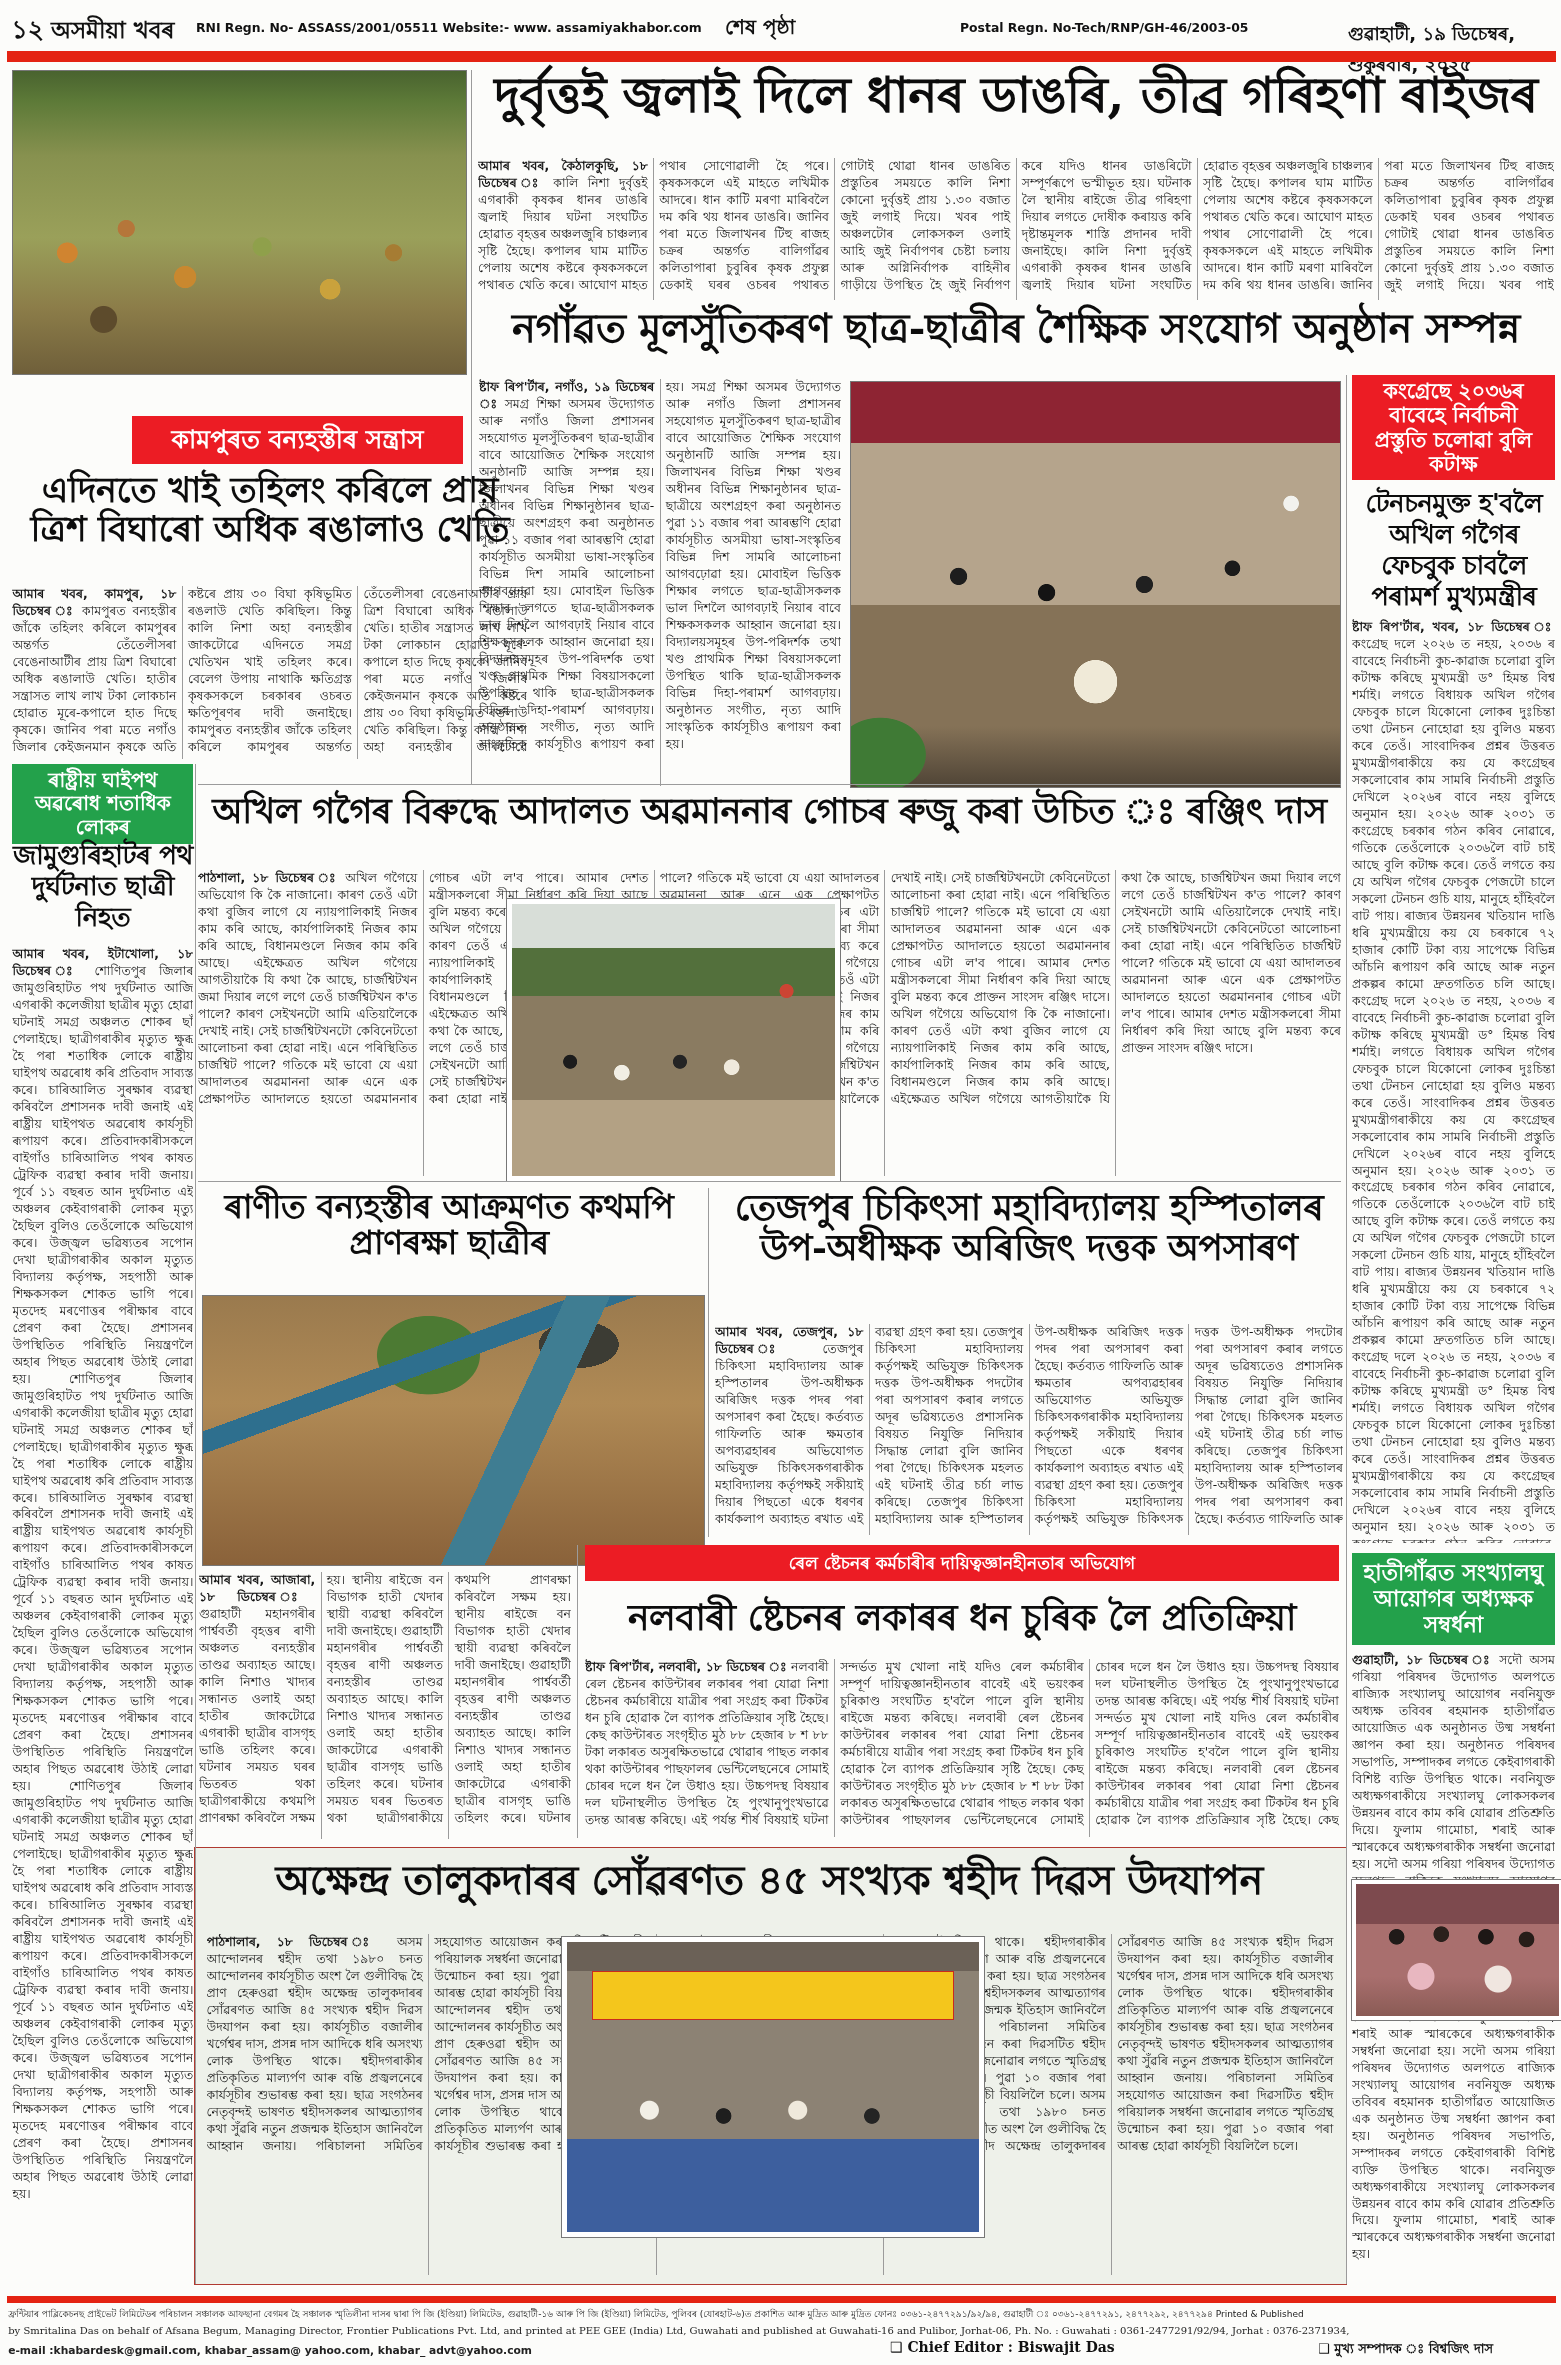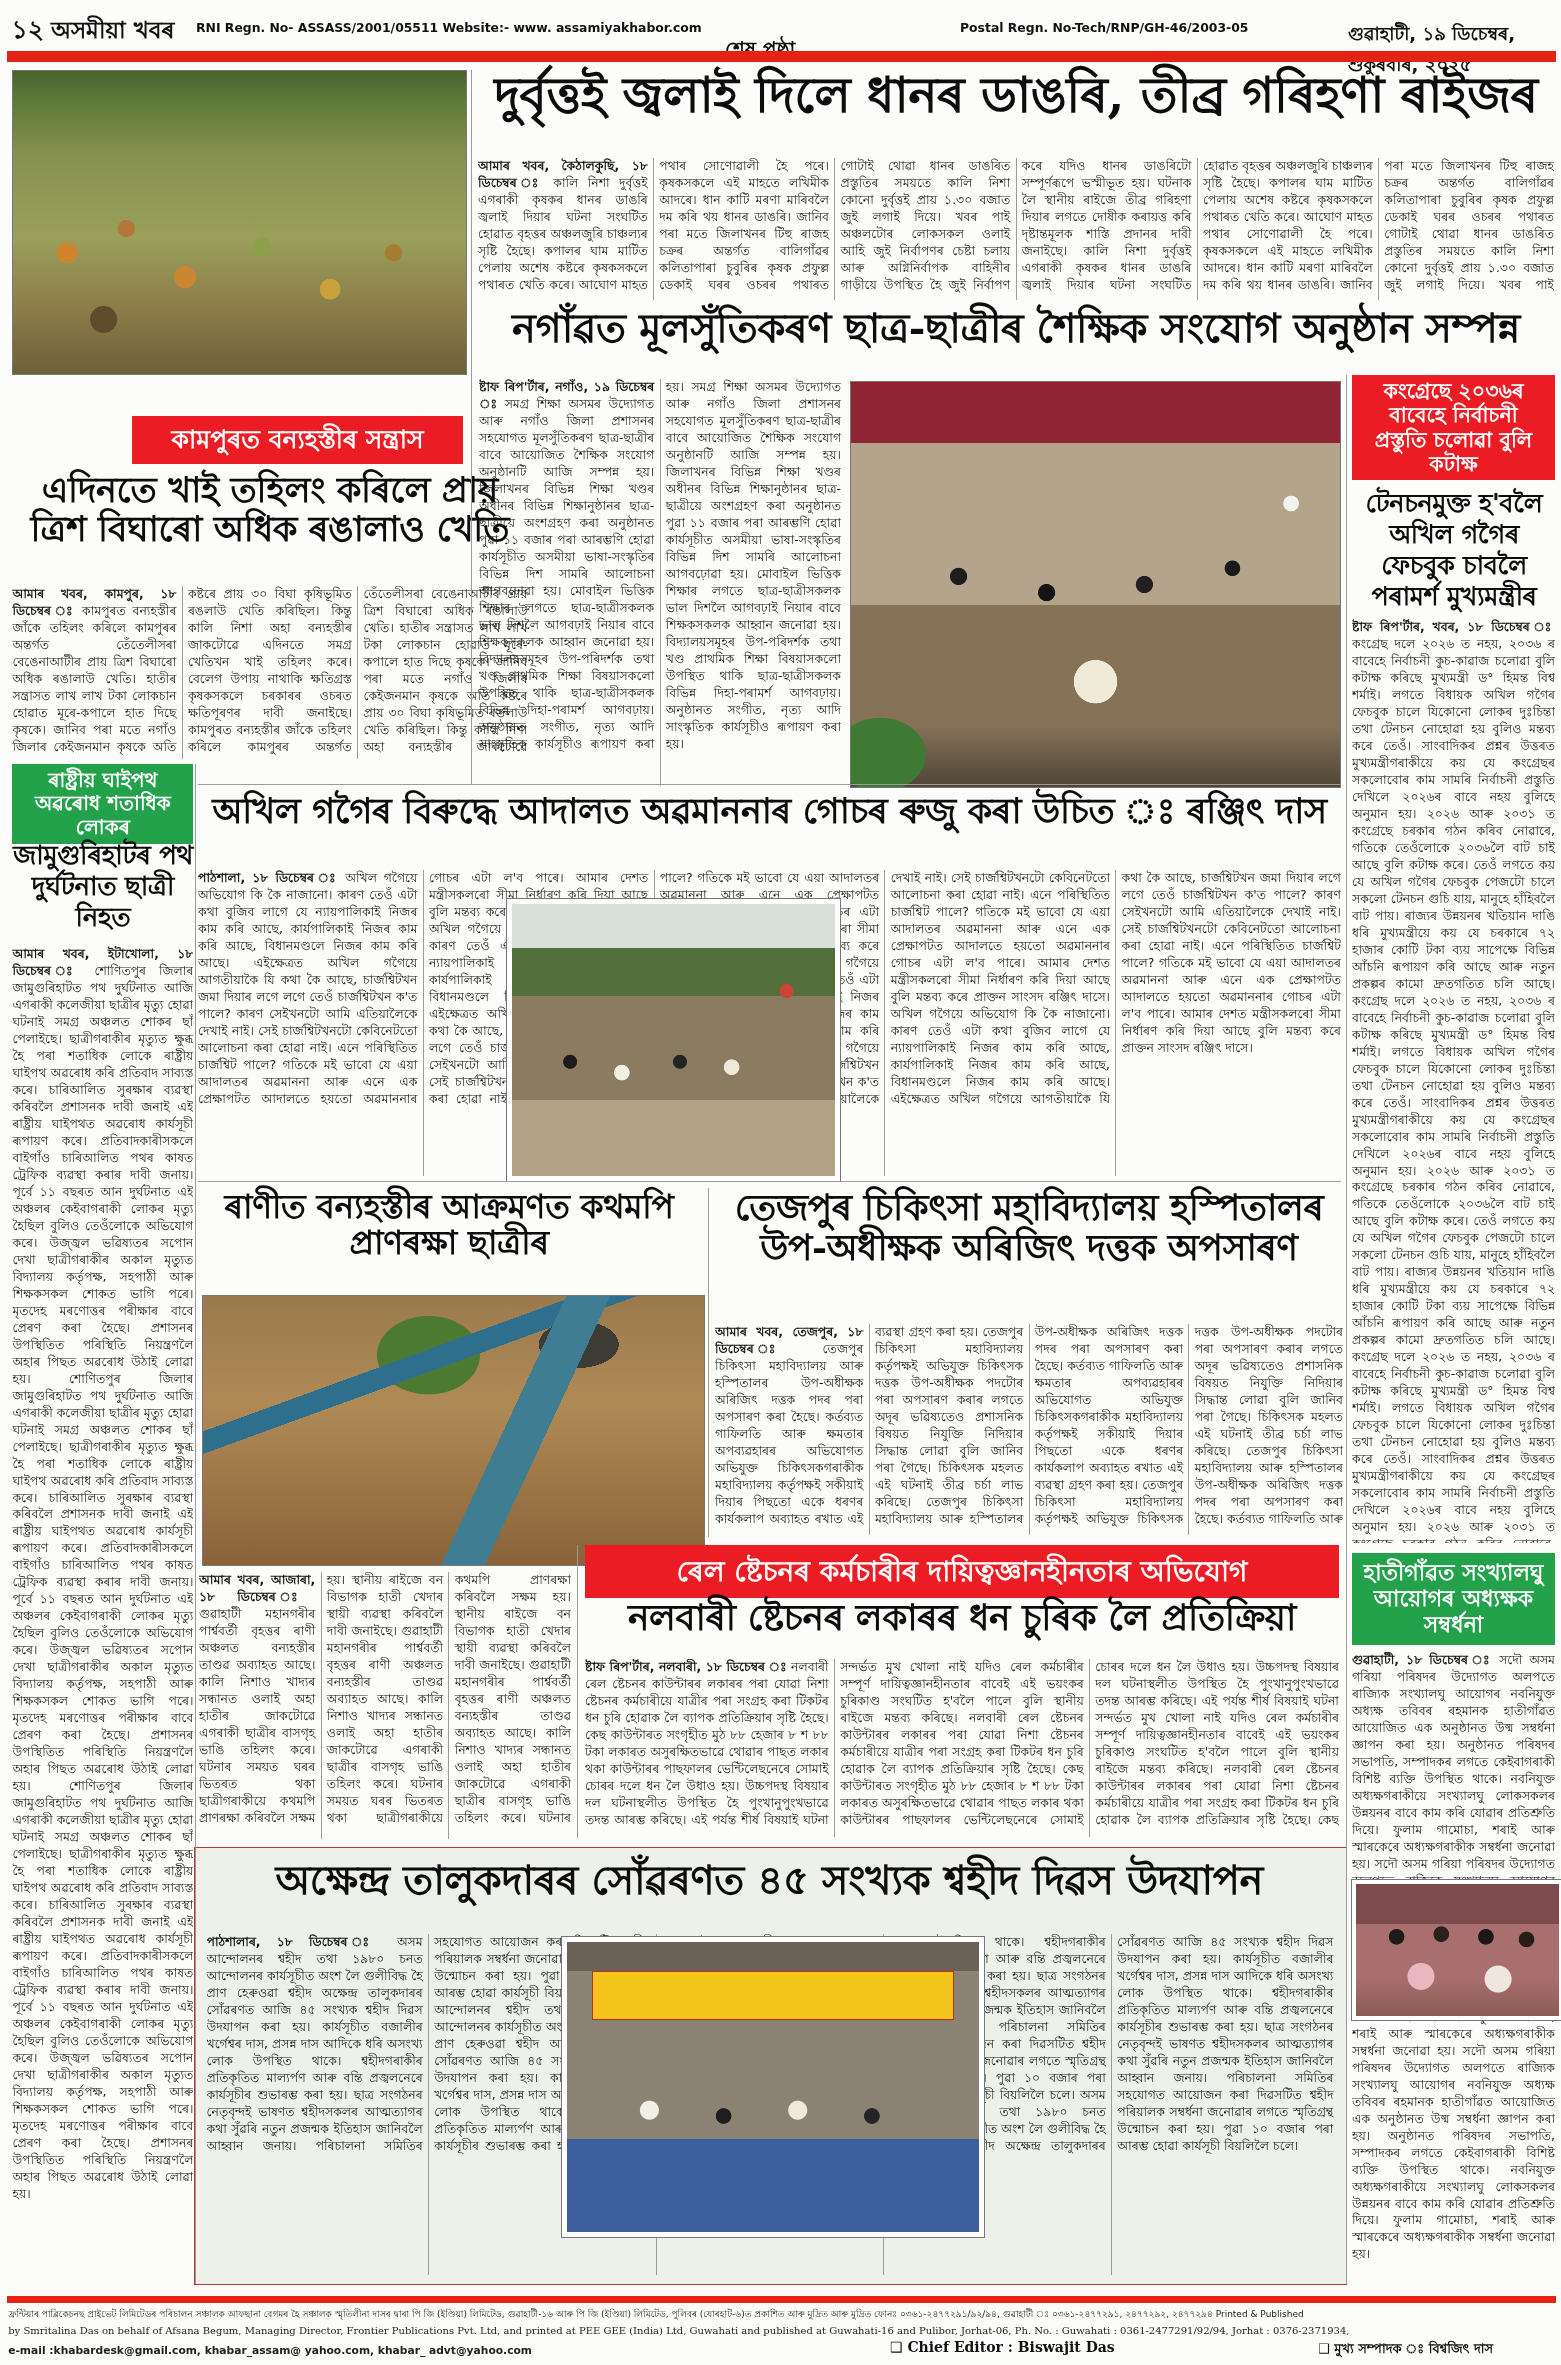--- a/index.html
+++ b/index.html
@@ -81,21 +81,21 @@
 
 <div class="page">
 
   <div class="abs mast" style="left:11.5px;top:10px;font-size:25px;font-family:'DejaVu Serif',serif;text-align:right;">
     <span>১২</span>
   </div>
   <div class="abs mast" style="left:51px;top:11.5px;font-size:23px;font-family:'DejaVu Serif',serif;">
     <span>অসমীয়া খবৰ</span>
   </div>
   <div class="abs mast" style="left:196px;top:20px;font-size:12.4px;"><span>RNI Regn. No- ASSASS/2001/05511   Website:- www. assamiyakhabor.com</span></div>
-  <div class="abs mast" style="left:725px;top:11.5px;font-size:20px;font-family:'DejaVu Serif',serif;margin-top:22px;"><span>শেষ পৃষ্ঠা</span></div>
+  <div class="abs mast" style="left:725px;top:11.5px;font-size:20px;font-family:'DejaVu Serif',serif;"><span>শেষ পৃষ্ঠা</span></div>
   <div class="abs mast" style="left:960px;top:20px;font-size:12.4px;text-align:right;"><span>Postal Regn. No-Tech/RNP/GH-46/2003-05</span></div>
   <div class="abs mast" style="left:1348px;top:20px;font-size:18px;"><span>গুৱাহাটী, ১৯ ডিচেম্বৰ, শুকুৰবাৰ, ২০২৫</span></div>
   <div class="abs red-bar" style="left:6.6px;top:51px;width:1549px;height:10.7px;"></div>
 
   <div class="abs photo photo-field" style="left:12.4px;top:70px;width:453px;height:303px;"></div>
 
   <div class="abs" style="left:478px;top:69px;width:1076px;">
     <div class="hl" style="font-size:49px;">দুর্বৃত্তই জ্বলাই দিলে ধানৰ ডাঙৰি, তীব্ৰ গৰিহণা ৰাইজৰ</div>
   </div>
   <div class="abs body-txt cols5" style="left:478px;top:158px;width:1076px;height:142px;column-count:6;">
@@ -146,21 +146,21 @@
     <p><span class="dateline">আমাৰ খবৰ, আজাৰা, ১৮ ডিচেম্বৰ ঃ</span>
        <span>গুৱাহাটী মহানগৰীৰ পাৰ্শ্ববৰ্তী বৃহত্তৰ ৰাণী অঞ্চলত বন্যহস্তীৰ তাণ্ডৱ অব্যাহত আছে। কালি নিশাও খাদ্যৰ সন্ধানত ওলাই অহা হাতীৰ জাকটোৱে এগৰাকী ছাত্ৰীৰ বাসগৃহ ভাঙি তহিলং কৰে। ঘটনাৰ সময়ত ঘৰৰ ভিতৰত থকা ছাত্ৰীগৰাকীয়ে কথমপি প্ৰাণৰক্ষা কৰিবলৈ সক্ষম হয়। স্থানীয় ৰাইজে বন বিভাগক হাতী খেদাৰ স্থায়ী ব্যৱস্থা কৰিবলৈ দাবী জনাইছে। গুৱাহাটী মহানগৰীৰ পাৰ্শ্ববৰ্তী বৃহত্তৰ ৰাণী অঞ্চলত বন্যহস্তীৰ তাণ্ডৱ অব্যাহত আছে। কালি নিশাও খাদ্যৰ সন্ধানত ওলাই অহা হাতীৰ জাকটোৱে এগৰাকী ছাত্ৰীৰ বাসগৃহ ভাঙি তহিলং কৰে। ঘটনাৰ সময়ত ঘৰৰ ভিতৰত থকা ছাত্ৰীগৰাকীয়ে কথমপি প্ৰাণৰক্ষা কৰিবলৈ সক্ষম হয়। স্থানীয় ৰাইজে বন বিভাগক হাতী খেদাৰ স্থায়ী ব্যৱস্থা কৰিবলৈ দাবী জনাইছে। গুৱাহাটী মহানগৰীৰ পাৰ্শ্ববৰ্তী বৃহত্তৰ ৰাণী অঞ্চলত বন্যহস্তীৰ তাণ্ডৱ অব্যাহত আছে। কালি নিশাও খাদ্যৰ সন্ধানত ওলাই অহা হাতীৰ জাকটোৱে এগৰাকী ছাত্ৰীৰ বাসগৃহ ভাঙি তহিলং কৰে। ঘটনাৰ সময়ত ঘৰৰ ভিতৰত থকা ছাত্ৰীগৰাকীয়ে কথমপি প্ৰাণৰক্ষা কৰিবলৈ সক্ষম হয়। স্থানীয় ৰাইজে বন বিভাগক হাতী খেদাৰ স্থায়ী ব্যৱস্থা কৰিবলৈ দাবী জনাইছে।</span></p>
   </div>
 
   <div class="abs hl" style="left:715px;top:1188px;width:628px;font-size:36px;">তেজপুৰ চিকিৎসা মহাবিদ্যালয় হস্পিতালৰ উপ-অধীক্ষক অৰিজিৎ দত্তক অপসাৰণ</div>
   <div class="abs body-txt cols4" style="left:715px;top:1324px;width:628px;height:211px;">
     <p><span class="dateline">আমাৰ খবৰ, তেজপুৰ, ১৮ ডিচেম্বৰ ঃ</span>
        <span>তেজপুৰ চিকিৎসা মহাবিদ্যালয় আৰু হস্পিতালৰ উপ-অধীক্ষক অৰিজিৎ দত্তক পদৰ পৰা অপসাৰণ কৰা হৈছে। কৰ্তব্যত গাফিলতি আৰু ক্ষমতাৰ অপব্যৱহাৰৰ অভিযোগত অভিযুক্ত চিকিৎসকগৰাকীক মহাবিদ্যালয় কৰ্তৃপক্ষই সকীয়াই দিয়াৰ পিছতো একে ধৰণৰ কাৰ্যকলাপ অব্যাহত ৰখাত এই ব্যৱস্থা গ্ৰহণ কৰা হয়। তেজপুৰ চিকিৎসা মহাবিদ্যালয় কৰ্তৃপক্ষই অভিযুক্ত চিকিৎসক দত্তক উপ-অধীক্ষক পদটোৰ পৰা অপসাৰণ কৰাৰ লগতে অদূৰ ভৱিষ্যতেও প্ৰশাসনিক বিষয়ত নিযুক্তি নিদিয়াৰ সিদ্ধান্ত লোৱা বুলি জানিব পৰা গৈছে। চিকিৎসক মহলত এই ঘটনাই তীব্ৰ চৰ্চা লাভ কৰিছে। তেজপুৰ চিকিৎসা মহাবিদ্যালয় আৰু হস্পিতালৰ উপ-অধীক্ষক অৰিজিৎ দত্তক পদৰ পৰা অপসাৰণ কৰা হৈছে। কৰ্তব্যত গাফিলতি আৰু ক্ষমতাৰ অপব্যৱহাৰৰ অভিযোগত অভিযুক্ত চিকিৎসকগৰাকীক মহাবিদ্যালয় কৰ্তৃপক্ষই সকীয়াই দিয়াৰ পিছতো একে ধৰণৰ কাৰ্যকলাপ অব্যাহত ৰখাত এই ব্যৱস্থা গ্ৰহণ কৰা হয়। তেজপুৰ চিকিৎসা মহাবিদ্যালয় কৰ্তৃপক্ষই অভিযুক্ত চিকিৎসক দত্তক উপ-অধীক্ষক পদটোৰ পৰা অপসাৰণ কৰাৰ লগতে অদূৰ ভৱিষ্যতেও প্ৰশাসনিক বিষয়ত নিযুক্তি নিদিয়াৰ সিদ্ধান্ত লোৱা বুলি জানিব পৰা গৈছে। চিকিৎসক মহলত এই ঘটনাই তীব্ৰ চৰ্চা লাভ কৰিছে। তেজপুৰ চিকিৎসা মহাবিদ্যালয় আৰু হস্পিতালৰ উপ-অধীক্ষক অৰিজিৎ দত্তক পদৰ পৰা অপসাৰণ কৰা হৈছে। কৰ্তব্যত গাফিলতি আৰু ক্ষমতাৰ অপব্যৱহাৰৰ অভিযোগত অভিযুক্ত চিকিৎসকগৰাকীক মহাবিদ্যালয় কৰ্তৃপক্ষই সকীয়াই দিয়াৰ পিছতো একে ধৰণৰ কাৰ্যকলাপ অব্যাহত ৰখাত এই ব্যৱস্থা গ্ৰহণ কৰা হয়। তেজপুৰ চিকিৎসা মহাবিদ্যালয় কৰ্তৃপক্ষই অভিযুক্ত চিকিৎসক দত্তক উপ-অধীক্ষক পদটোৰ পৰা অপসাৰণ কৰাৰ লগতে অদূৰ ভৱিষ্যতেও প্ৰশাসনিক বিষয়ত নিযুক্তি নিদিয়াৰ সিদ্ধান্ত লোৱা বুলি জানিব পৰা গৈছে। চিকিৎসক মহলত এই ঘটনাই তীব্ৰ চৰ্চা লাভ কৰিছে।</span></p>
   </div>
 
-  <div class="abs kicker kick-red" style="left:585px;top:1545px;width:754px;height:53px;font-size:28px;">ৰেল ষ্টেচনৰ কৰ্মচাৰীৰ দায়িত্বজ্ঞানহীনতাৰ অভিযোগ</div>
+  <div class="abs kicker kick-red" style="left:585px;top:1545px;width:754px;height:36px;font-size:17px;">ৰেল ষ্টেচনৰ কৰ্মচাৰীৰ দায়িত্বজ্ঞানহীনতাৰ অভিযোগ</div>
   <div class="abs hl" style="left:585px;top:1598px;width:754px;font-size:36px;">নলবাৰী ষ্টেচনৰ লকাৰৰ ধন চুৰিক লৈ প্ৰতিক্ৰিয়া</div>
   <div class="abs body-txt cols3" style="left:585px;top:1659px;width:754px;height:178px;">
     <p><span class="dateline">ষ্টাফ ৰিপ'ৰ্টাৰ, নলবাৰী, ১৮ ডিচেম্বৰ ঃ</span>
        <span>নলবাৰী ৰেল ষ্টেচনৰ কাউন্টাৰৰ লকাৰৰ পৰা যোৱা নিশা ষ্টেচনৰ কৰ্মচাৰীয়ে যাত্ৰীৰ পৰা সংগ্ৰহ কৰা টিকটৰ ধন চুৰি হোৱাক লৈ ব্যাপক প্ৰতিক্ৰিয়াৰ সৃষ্টি হৈছে। কেছ কাউন্টাৰত সংগৃহীত মুঠ ৮৮ হেজাৰ ৮ শ ৮৮ টকা লকাৰত অসুৰক্ষিতভাৱে থোৱাৰ পাছত লকাৰ থকা কাউন্টাৰৰ পাছফালৰ ভেন্টিলেছনেৰে সোমাই চোৰৰ দলে ধন লৈ উধাও হয়। উচ্চপদস্থ বিষয়াৰ দল ঘটনাস্থলীত উপস্থিত হৈ পুংখানুপুংখভাৱে তদন্ত আৰম্ভ কৰিছে। এই পৰ্যন্ত শীৰ্ষ বিষয়াই ঘটনা সন্দৰ্ভত মুখ খোলা নাই যদিও ৰেল কৰ্মচাৰীৰ সম্পূৰ্ণ দায়িত্বজ্ঞানহীনতাৰ বাবেই এই ভয়ংকৰ চুৰিকাণ্ড সংঘটিত হ'বলৈ পালে বুলি স্থানীয় ৰাইজে মন্তব্য কৰিছে। নলবাৰী ৰেল ষ্টেচনৰ কাউন্টাৰৰ লকাৰৰ পৰা যোৱা নিশা ষ্টেচনৰ কৰ্মচাৰীয়ে যাত্ৰীৰ পৰা সংগ্ৰহ কৰা টিকটৰ ধন চুৰি হোৱাক লৈ ব্যাপক প্ৰতিক্ৰিয়াৰ সৃষ্টি হৈছে। কেছ কাউন্টাৰত সংগৃহীত মুঠ ৮৮ হেজাৰ ৮ শ ৮৮ টকা লকাৰত অসুৰক্ষিতভাৱে থোৱাৰ পাছত লকাৰ থকা কাউন্টাৰৰ পাছফালৰ ভেন্টিলেছনেৰে সোমাই চোৰৰ দলে ধন লৈ উধাও হয়। উচ্চপদস্থ বিষয়াৰ দল ঘটনাস্থলীত উপস্থিত হৈ পুংখানুপুংখভাৱে তদন্ত আৰম্ভ কৰিছে। এই পৰ্যন্ত শীৰ্ষ বিষয়াই ঘটনা সন্দৰ্ভত মুখ খোলা নাই যদিও ৰেল কৰ্মচাৰীৰ সম্পূৰ্ণ দায়িত্বজ্ঞানহীনতাৰ বাবেই এই ভয়ংকৰ চুৰিকাণ্ড সংঘটিত হ'বলৈ পালে বুলি স্থানীয় ৰাইজে মন্তব্য কৰিছে। নলবাৰী ৰেল ষ্টেচনৰ কাউন্টাৰৰ লকাৰৰ পৰা যোৱা নিশা ষ্টেচনৰ কৰ্মচাৰীয়ে যাত্ৰীৰ পৰা সংগ্ৰহ কৰা টিকটৰ ধন চুৰি হোৱাক লৈ ব্যাপক প্ৰতিক্ৰিয়াৰ সৃষ্টি হৈছে। কেছ কাউন্টাৰত সংগৃহীত মুঠ ৮৮ হেজাৰ ৮ শ ৮৮ টকা লকাৰত অসুৰক্ষিতভাৱে থোৱাৰ পাছত লকাৰ থকা কাউন্টাৰৰ পাছফালৰ ভেন্টিলেছনেৰে সোমাই চোৰৰ দলে ধন লৈ উধাও হয়। উচ্চপদস্থ বিষয়াৰ দল ঘটনাস্থলীত উপস্থিত হৈ পুংখানুপুংখভাৱে তদন্ত আৰম্ভ কৰিছে। এই পৰ্যন্ত শীৰ্ষ বিষয়াই ঘটনা সন্দৰ্ভত মুখ খোলা নাই যদিও ৰেল কৰ্মচাৰীৰ সম্পূৰ্ণ দায়িত্বজ্ঞানহীনতাৰ বাবেই এই ভয়ংকৰ চুৰিকাণ্ড সংঘটিত হ'বলৈ পালে বুলি স্থানীয় ৰাইজে মন্তব্য কৰিছে।</span></p>
   </div>
 
   <div class="abs kicker kick-green" style="left:1352px;top:1553px;width:203px;height:92px;font-size:22px;">হাতীগাঁৱত সংখ্যালঘু আয়োগৰ অধ্যক্ষক সম্বৰ্ধনা</div>
   <div class="abs body-txt" style="left:1352px;top:1652px;width:203px;height:631px;">
     <p><span class="dateline">গুৱাহাটী, ১৮ ডিচেম্বৰ ঃ</span>
        <span>সদৌ অসম গৰিয়া পৰিষদৰ উদ্যোগত অলপতে ৰাজ্যিক সংখ্যালঘু আয়োগৰ নবনিযুক্ত অধ্যক্ষ তবিবৰ ৰহমানক হাতীগাঁৱত আয়োজিত এক অনুষ্ঠানত উষ্ম সম্বৰ্ধনা জ্ঞাপন কৰা হয়। অনুষ্ঠানত পৰিষদৰ সভাপতি, সম্পাদকৰ লগতে কেইবাগৰাকী বিশিষ্ট ব্যক্তি উপস্থিত থাকে। নবনিযুক্ত অধ্যক্ষগৰাকীয়ে সংখ্যালঘু লোকসকলৰ উন্নয়নৰ বাবে কাম কৰি যোৱাৰ প্ৰতিশ্ৰুতি দিয়ে। ফুলাম গামোচা, শৰাই আৰু স্মাৰকেৰে অধ্যক্ষগৰাকীক সম্বৰ্ধনা জনোৱা হয়। সদৌ অসম গৰিয়া পৰিষদৰ উদ্যোগত অলপতে ৰাজ্যিক সংখ্যালঘু আয়োগৰ নবনিযুক্ত অধ্যক্ষ তবিবৰ ৰহমানক হাতীগাঁৱত আয়োজিত এক অনুষ্ঠানত উষ্ম সম্বৰ্ধনা জ্ঞাপন কৰা হয়। অনুষ্ঠানত পৰিষদৰ সভাপতি, সম্পাদকৰ লগতে কেইবাগৰাকী বিশিষ্ট ব্যক্তি উপস্থিত থাকে। নবনিযুক্ত অধ্যক্ষগৰাকীয়ে সংখ্যালঘু লোকসকলৰ উন্নয়নৰ বাবে কাম কৰি যোৱাৰ প্ৰতিশ্ৰুতি দিয়ে। ফুলাম গামোচা, শৰাই আৰু স্মাৰকেৰে অধ্যক্ষগৰাকীক সম্বৰ্ধনা জনোৱা হয়। সদৌ অসম গৰিয়া পৰিষদৰ উদ্যোগত অলপতে ৰাজ্যিক সংখ্যালঘু আয়োগৰ নবনিযুক্ত অধ্যক্ষ তবিবৰ ৰহমানক হাতীগাঁৱত আয়োজিত এক অনুষ্ঠানত উষ্ম সম্বৰ্ধনা জ্ঞাপন কৰা হয়। অনুষ্ঠানত পৰিষদৰ সভাপতি, সম্পাদকৰ লগতে কেইবাগৰাকী বিশিষ্ট ব্যক্তি উপস্থিত থাকে। নবনিযুক্ত অধ্যক্ষগৰাকীয়ে সংখ্যালঘু লোকসকলৰ উন্নয়নৰ বাবে কাম কৰি যোৱাৰ প্ৰতিশ্ৰুতি দিয়ে। ফুলাম গামোচা, শৰাই আৰু স্মাৰকেৰে অধ্যক্ষগৰাকীক সম্বৰ্ধনা জনোৱা হয়।</span></p>

